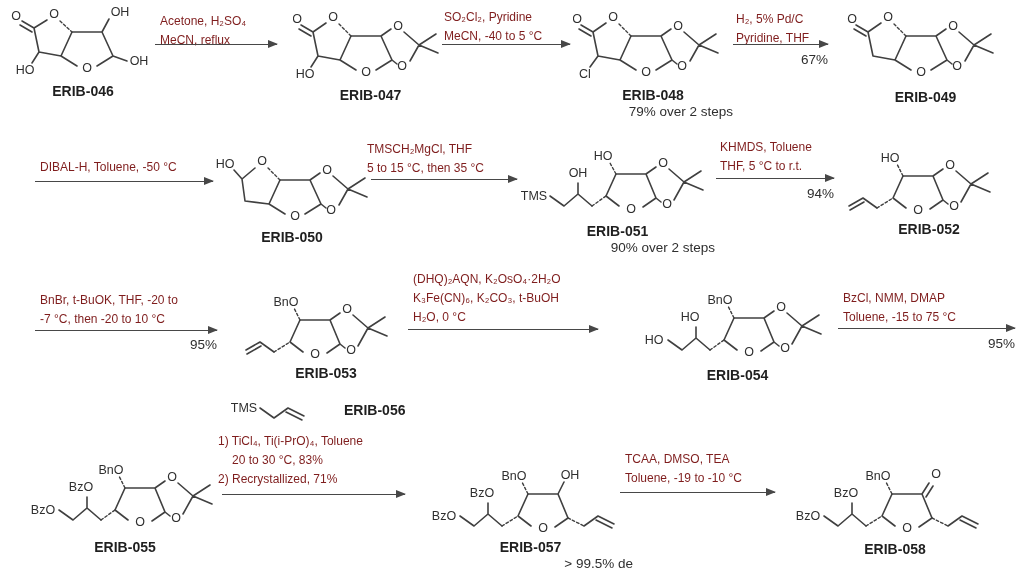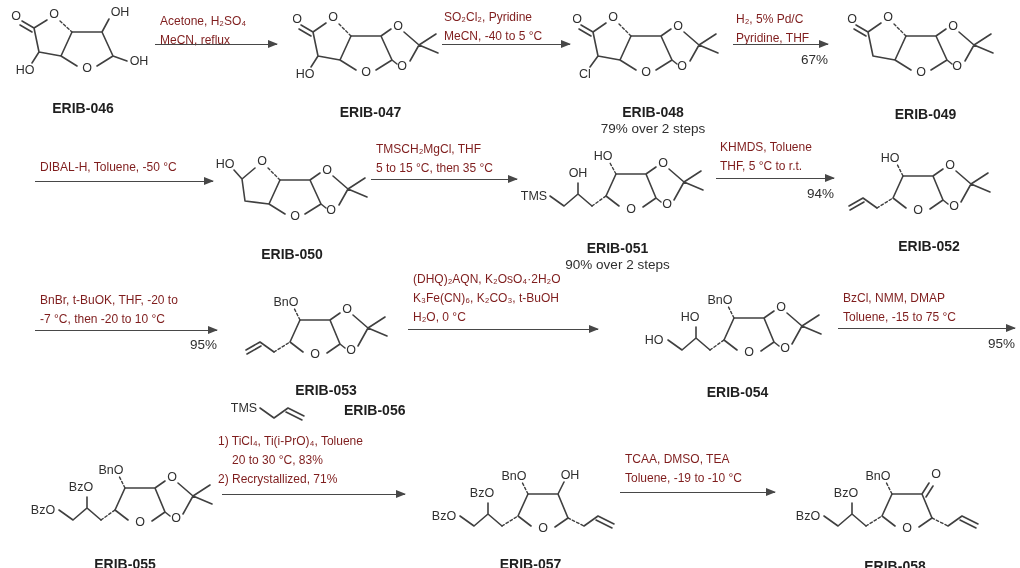--- a/index.html
+++ b/index.html
@@ -5,22 +5,22 @@
   html,body{margin:0;padding:0;background:#ffffff;}
   .scheme{position:relative;width:1020px;height:568px;background:#ffffff;
           font-family:"Liberation Sans",sans-serif;color:#2f2f2f;overflow:hidden;}
   .rg{position:absolute;font-size:12px;line-height:19px;white-space:nowrap;color:#7f1d1d;}
   .rg .ind{padding-left:14px;}
   .yield{position:absolute;font-size:13.5px;color:#2f2f2f;text-align:right;}
   .arrow{position:absolute;height:0;border-top:1.5px solid #474747;}
   .arrow::after{content:"";position:absolute;right:-1px;top:-5px;width:0;height:0;
       border-left:10px solid #474747;border-top:4.5px solid transparent;border-bottom:4.5px solid transparent;}
   .cmpd{position:absolute;}
-  .clabel{font-weight:bold;font-size:14px;color:#1f1f1f;text-align:center;margin-top:18px;}
-  .cnote{font-size:13.5px;color:#2f2f2f;text-align:center;margin-top:1px;}
+  .clabel{font-weight:bold;font-size:14px;color:#1f1f1f;text-align:center;margin-top:1px;}
+  .cnote{font-size:13.5px;color:#2f2f2f;text-align:right;margin-top:1px;}
   .b{stroke:#404040;stroke-width:1.6;fill:none;stroke-linecap:round;stroke-linejoin:round;}
   .h{stroke:#404040;stroke-width:1.4;fill:none;stroke-dasharray:2.6 2.2;stroke-linecap:round;}
   .al{font-family:"Liberation Sans",sans-serif;font-size:12.5px;fill:#2f2f2f;text-anchor:middle;}
   .l56{position:absolute;font-weight:bold;font-size:14px;color:#1f1f1f;padding-left:24px;}
 </style>
 </head>
 <body>
 
 <div class="scheme">
 
@@ -110,21 +110,21 @@
       <path class="h" d="M56,22 L68,34"></path>
       <text class="al" x="13" y="22">HO</text>
       <text class="al" x="50" y="19">O</text>
       <text class="al" x="83" y="74">O</text>
       <text class="al" x="115" y="28">O</text>
       <text class="al" x="119" y="68">O</text>
     </svg>
     <div class="clabel">ERIB-050</div>
   </div>
 
-  <div class="rg" style="left:376px;top:140px">
+  <div class="rg" style="left:367px;top:140px">
     <div>TMSCH₂MgCl, THF</div>
     <div>5 to 15 °C, then 35 °C</div>
   </div>
   <div class="arrow" style="left:371px;top:179px;width:146px"></div>
 
   <div class="cmpd" style="left:520px;top:150px;width:195px">
     <svg width="195" height="68" viewBox="0 0 195 68">
       <path class="b" d="M30,46 L44,56 M44,56 L58,44 M58,44 L58,33 M58,44 L72,56 M86,46 L96,24 L126,24 L136,48 M86,46 L99,56 M136,48 L123,57 M126,24 L136,17 M149,19 L164,32 M164,32 L154,50 M141,52 L136,48 M164,32 L181,21 M164,32 L183,40"></path>
       <path class="h" d="M72,56 L86,46 M96,24 L90,13"></path>
       <text class="al" x="14" y="50">TMS</text>

